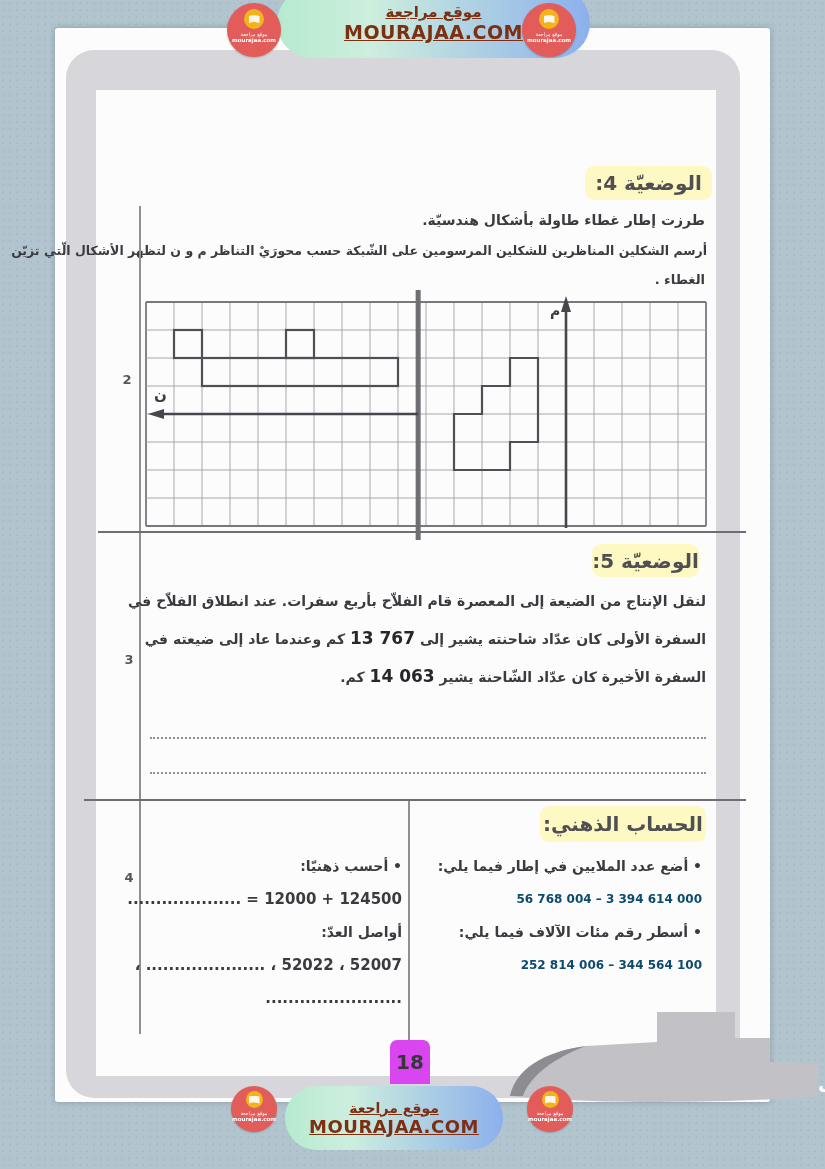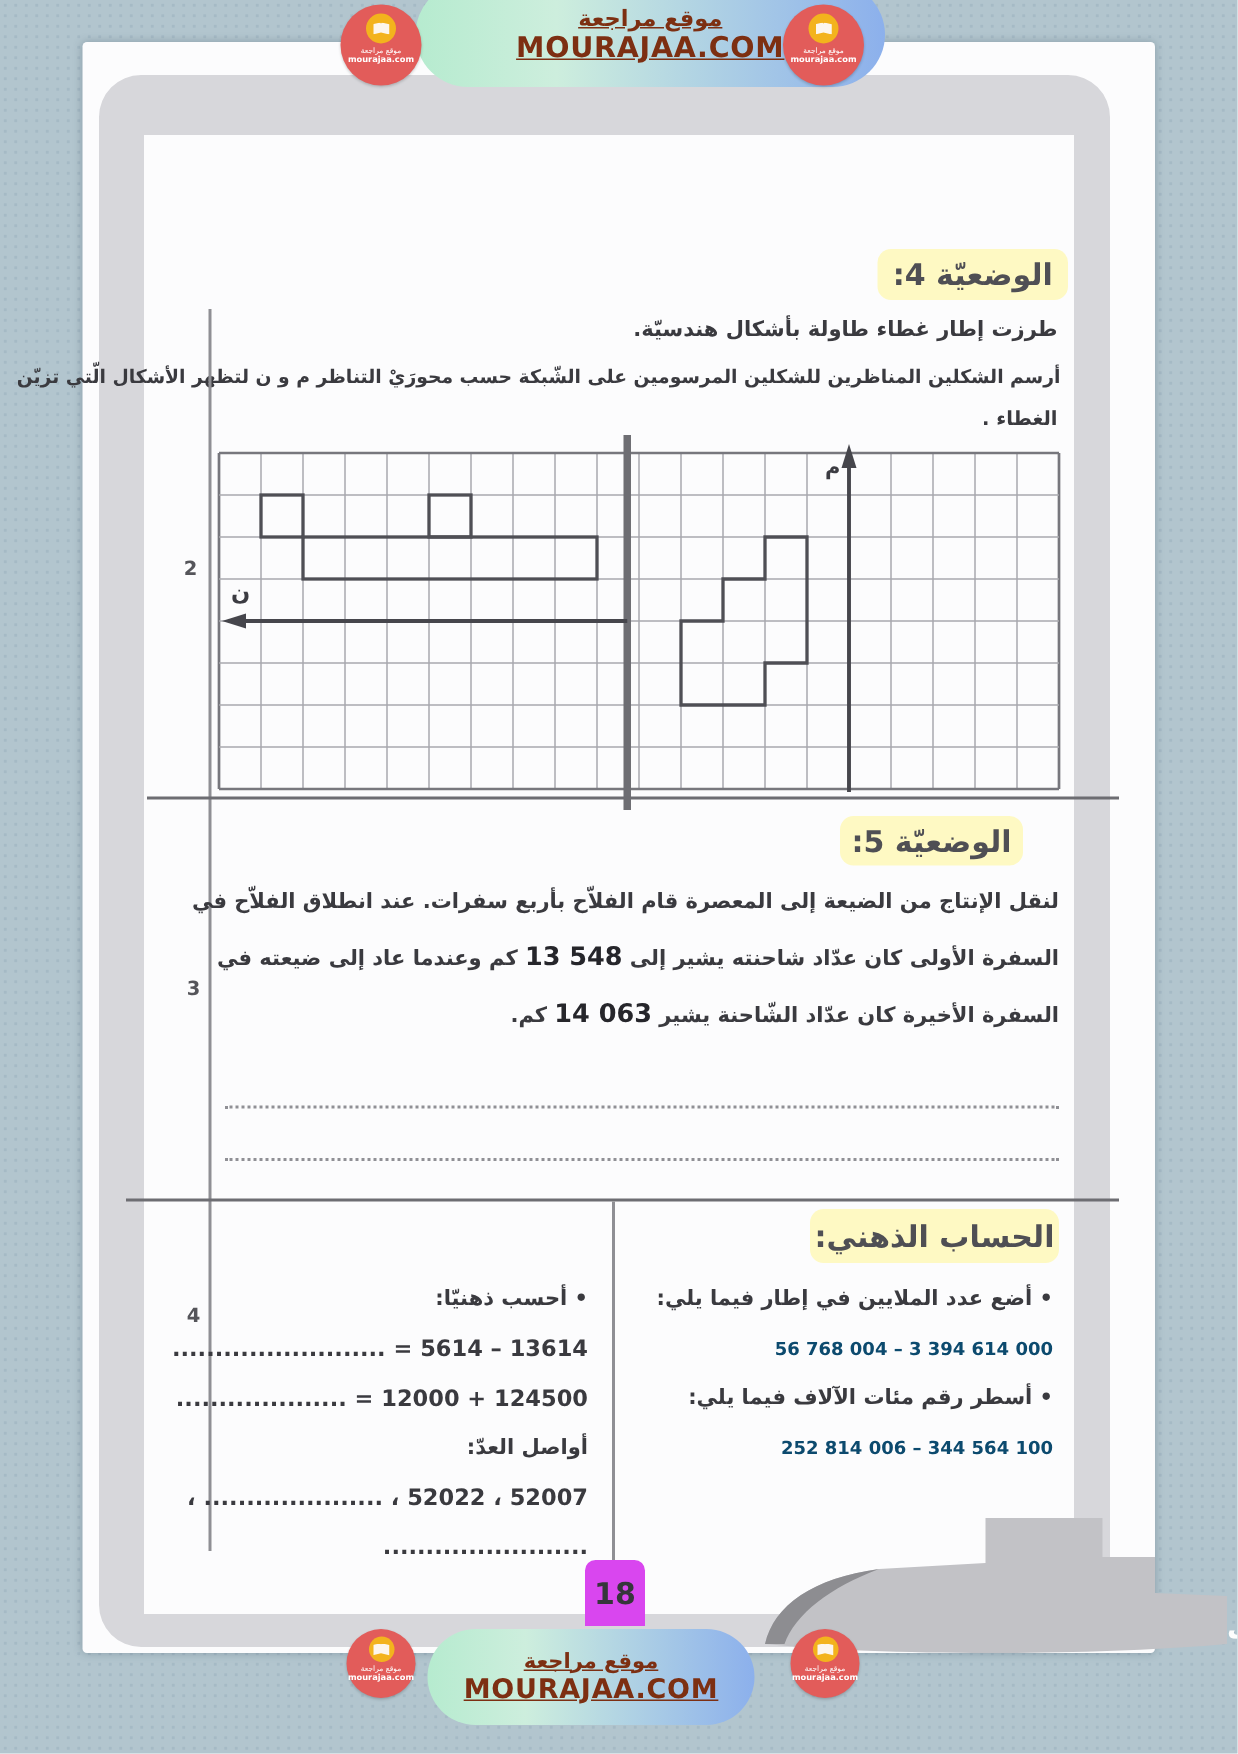--- a/index.html
+++ b/index.html
@@ -129,48 +129,47 @@
     <line x1="426" y1="242" x2="426" y2="24" stroke="#46464c" stroke-width="2.6"></line>
     <polygon points="426,10 421,26 431,26" fill="#46464c"></polygon>
     <text x="410" y="30" font-size="14" font-weight="bold" fill="#3c3c42">م</text>
     <line x1="278.16" y1="128" x2="20" y2="128" stroke="#46464c" stroke-width="2.6"></line>
     <polygon points="8,128 24,123 24,133" fill="#46464c"></polygon>
     <text x="14" y="114" font-size="15" font-weight="bold" fill="#3c3c42">ن</text>
   </svg>
 
 <div class="abs divider" style="left:98px;top:531px;width:648px"></div>
 
-<div class="abs sec-title" style="left:560px;top:544px;width:122px;height:33px">الوضعيّة 5:</div>
+<div class="abs sec-title" style="left:592px;top:544px;width:107px;height:33px">الوضعيّة 5:</div>
 <div class="abs marginno" style="left:119px;top:652px">3</div>
 
 <div class="abs ar" style="left:148px;top:583px;width:558px">
   <div class="s5line">لنقل الإنتاج من الضيعة إلى المعصرة قام الفلاّح بأربع سفرات. عند انطلاق الفلاّح في</div>
-  <div class="s5line"><span>السفرة الأولى كان عدّاد شاحنته يشير إلى </span><span class="num bignum">13 548</span><span> كم وعندما عاد إلى ضيعته في</span></div>
+  <div class="s5line"><span>السفرة الأولى كان عدّاد شاحنته يشير إلى </span><span class="num bignum">13 767</span><span> كم وعندما عاد إلى ضيعته في</span></div>
   <div class="s5line"><span>السفرة الأخيرة كان عدّاد الشّاحنة يشير </span><span class="num bignum">14 063</span><span> كم.</span></div>
 </div>
 
 <div class="abs dotline" style="left:150px;top:737px;width:556px"></div>
 <div class="abs dotline" style="left:150px;top:772px;width:556px"></div>
 
 <div class="abs divider" style="left:84px;top:799px;width:662px"></div>
 
 <div class="abs sec-title" style="left:540px;top:806px;width:166px;height:36px">الحساب الذهني:</div>
 <div class="abs marginno" style="left:119px;top:870px">4</div>
 <div class="abs coldiv"></div>
 
 <div class="abs ar" style="left:420px;top:850px;width:282px">
   <div class="mm-line">• أضع عدد الملايين في إطار فيما يلي:</div>
   <div class="mm-line mm-num num" style="text-align:right">56 768 004 – 3 394 614 000</div>
   <div class="mm-line">• أسطر رقم مئات الآلاف فيما يلي:</div>
   <div class="mm-line mm-num num" style="text-align:right">252 814 006 – 344 564 100</div>
 </div>
 
-<div class="abs ar" style="left:140px;top:850px;width:252px">
+<div class="abs ar" style="left:150px;top:850px;width:252px">
   <div class="mm-line">• أحسب ذهنيّا:</div>
-  <div class="mm-line" style="font-size:15px">13614 – 5614 = .........................</div>
   <div class="mm-line" style="font-size:15px">124500 + 12000 = ....................</div>
   <div class="mm-line">أواصل العدّ:</div>
   <div class="mm-line" style="font-size:15px">52007 ، 52022 ، ..................... ،</div>
   <div class="mm-line" style="font-size:15px">........................</div>
 </div>
 
 <div class="abs" style="left:408px;top:1028px;width:2px;height:14px;background:#8f8f94"></div>
 <div class="abs pageno">18</div>
 
 <svg class="abs" style="left:468px;top:1008px;z-index:20" width="357" height="96" viewBox="0 0 357 96">

